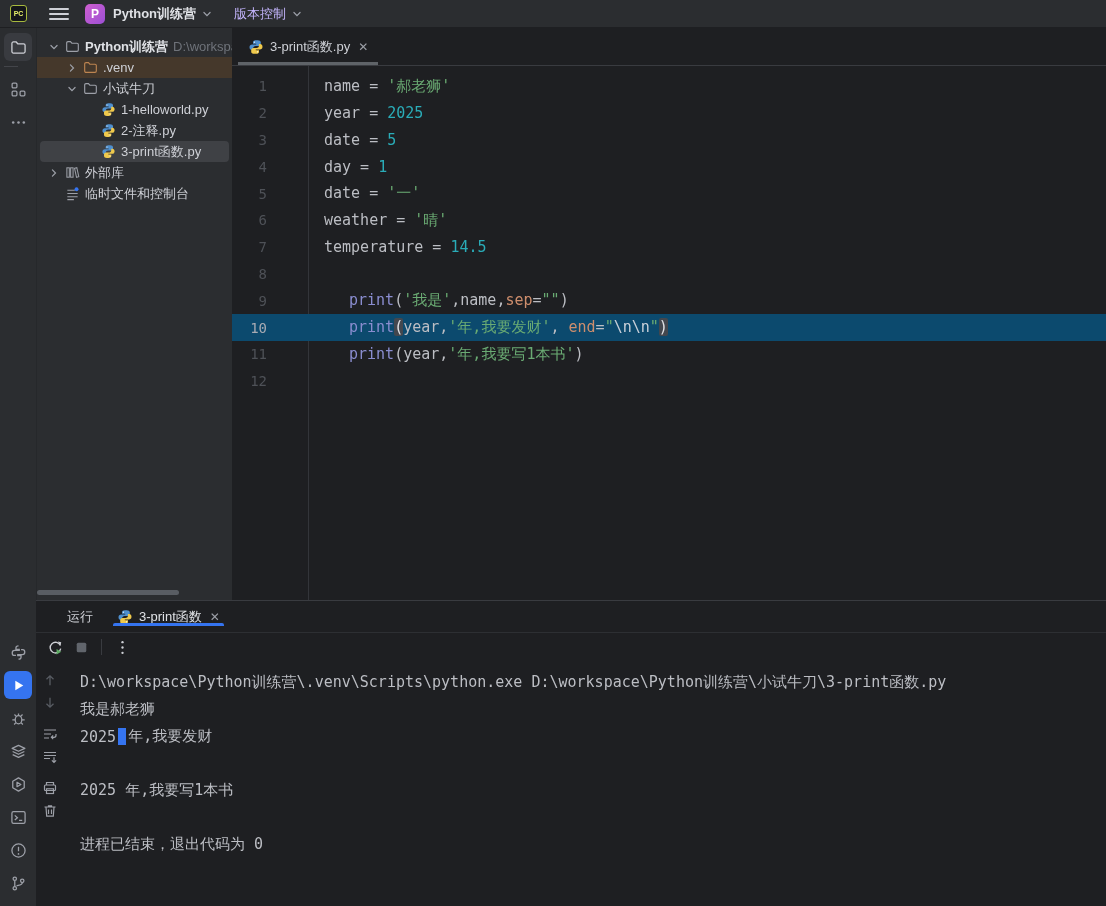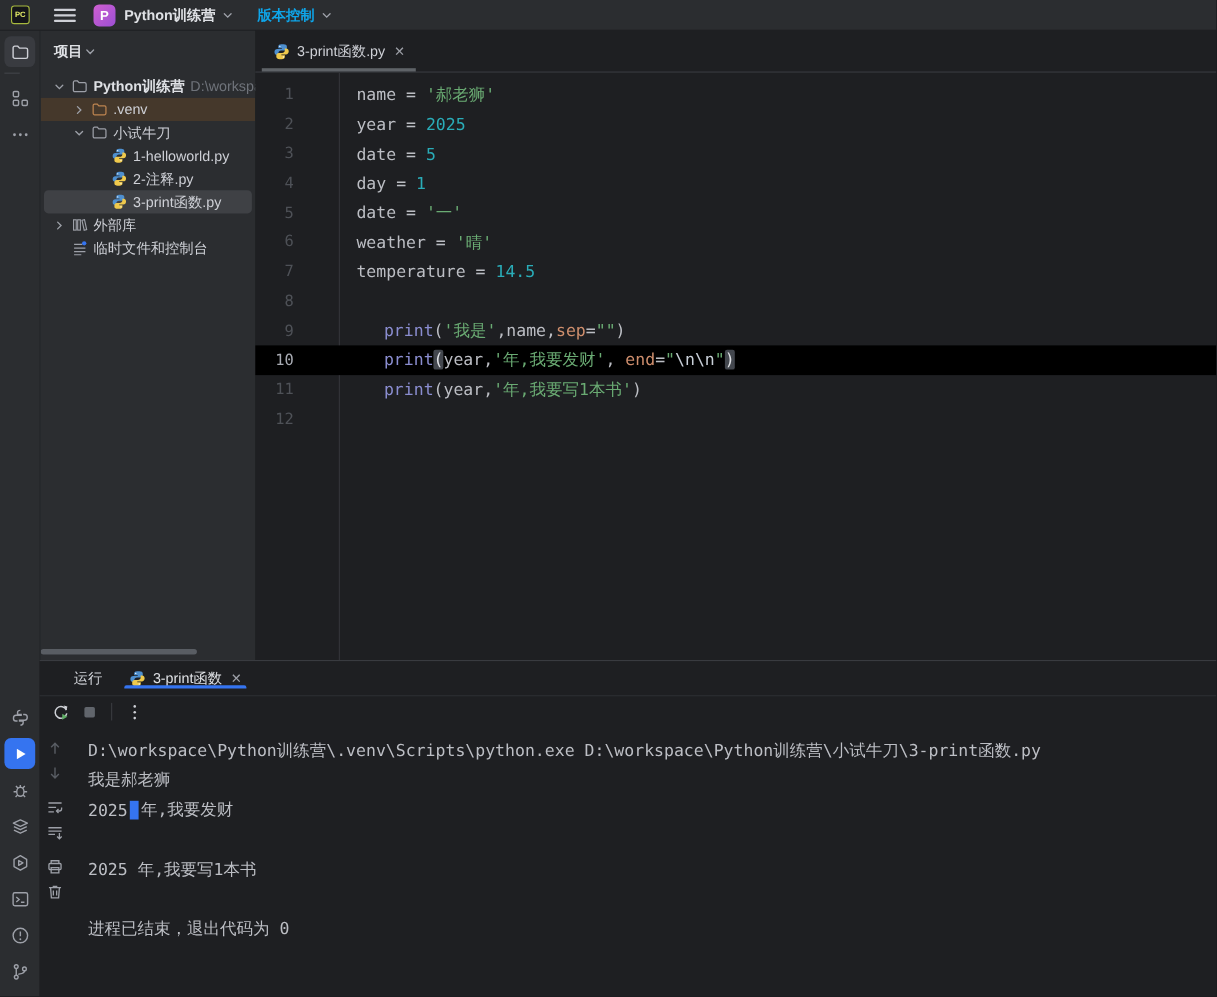--- a/index.html
+++ b/index.html
@@ -17,21 +17,21 @@
     align-items:center; justify-content:center; letter-spacing:0; }
   .hamburger { width:20px; height:20px; margin-left:22px; display:flex; flex-direction:column;
     justify-content:center; gap:3px; cursor:pointer; }
   .hamburger span { display:block; height:2px; background:#ced0d6; border-radius:1px; }
   .proj-chip { width:20px; height:20px; border-radius:5px; margin-left:16px;
     background:linear-gradient(135deg,#cf5fd0,#9c4fd4); color:#fff; font-weight:bold; font-size:12px;
     display:flex; align-items:center; justify-content:center; }
   .tb-item { display:flex; align-items:center; gap:4px; margin-left:8px; cursor:pointer; }
   .tb-item .lbl { font-size:13px; color:#dfe1e5; font-weight:600; }
   .tb-item.vcs { margin-left:20px; }
-  .tb-item.vcs .lbl { font-weight:700; color:#0ea5e9; }
+  .tb-item.vcs .lbl { font-weight:400; color:#c4b5fd; }
   .chev { width:14px; height:14px; color:#9da0a8; display:inline-flex; }
   .chev svg { width:100%; height:100%; }
 
   
   .body { flex:1; display:flex; min-height:0; }
   .toolstrip { width:36px; background:#2b2d30; display:flex; flex-direction:column; align-items:center;
     flex:0 0 auto; padding-top:5px; }
   .tool-btn { width:28px; height:28px; border-radius:6px; display:flex; align-items:center;
     justify-content:center; color:#9da0a8; margin-bottom:5px; cursor:pointer; }
   .tool-btn svg { width:17px; height:17px; }
@@ -76,21 +76,21 @@
   .etab .py-ico svg { width:16px; height:16px; display:block; }
   .etab .etab-label { font-size:13px; color:#ced0d6; }
   .etab .close { color:#9da0a8; font-size:12px; margin-left:2px; cursor:pointer; }
   .etab::after { content:""; position:absolute; left:0; right:0; bottom:0; height:3px; background:#5f6368; }
 
   .code-area { flex:1; position:relative; overflow:hidden;
     font-family:"DejaVu Sans Mono", monospace; font-size:15px; }
   .gutter-sep { position:absolute; left:76px; top:0; bottom:0; width:1px; background:#33353a; }
   .code-lines { position:relative; padding-top:7px; }
   .cline { display:flex; height:26.8px; align-items:center; white-space:pre; }
-  .cline.current { background:#000000; }
+  .cline.current { background:#0c4a6e; }
   .ln { width:76px; flex:0 0 auto; text-align:right; padding-right:41px; color:#4e5157; font-size:14px;
     cursor:pointer; }
   .cline.current .ln { color:#a8abb3; }
   .lc { padding-left:16px; }
   .c-p { color:#bcbec4; }
   .c-s { color:#6aab73; }
   .c-n { color:#2aacb8; }
   .c-k { color:#ce8e6d; }
   .c-b { color:#8a8dd0;margin-left:25px; }
   .c-e { color:#c9d0d9; }
@@ -261,28 +261,20 @@
               </svg>
             </span>
           </div>
         </div>
     </div>
 
     <div class="main">
       <div class="upper">
 
         <div class="project-panel">
-          <div class="panel-header">
-            <span class="ph-label">项目</span>
-            <span class="chev">
-                <svg viewBox="0 0 16 16" fill="none" stroke="currentColor" stroke-width="1.4" stroke-linecap="round">
-                  <path d="M4.5 6.3L8 9.8l3.5-3.5"></path>
-                </svg>
-              </span>
-          </div>
           <div class="tree" id="tree">
               <div class="tree-row">
                 <span class="sel-bg"></span>
                 <span style="width: 8px; flex: 0 0 auto;"></span>
                 <span class="t-chev">
                   <svg viewBox="0 0 16 16" fill="none" stroke="currentColor" stroke-width="1.4" stroke-linecap="round">
                     <path d="M4.5 6.3L8 9.8l3.5-3.5"></path>
                   </svg>
                 </span>
                 <span class="t-icon">

